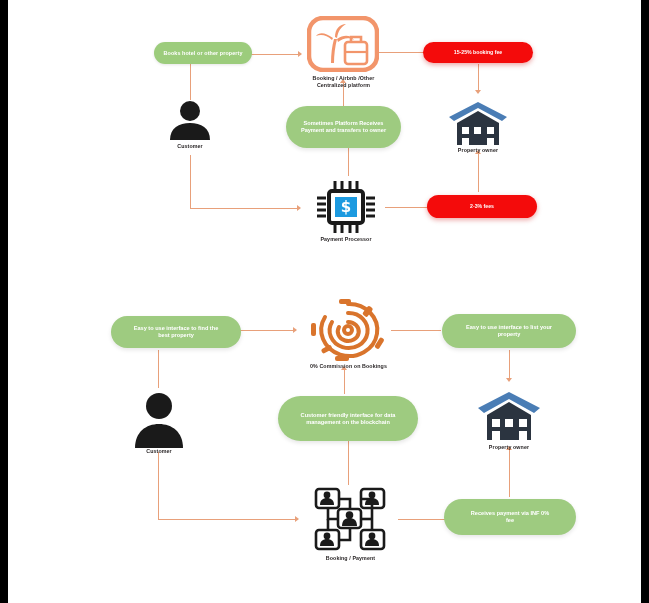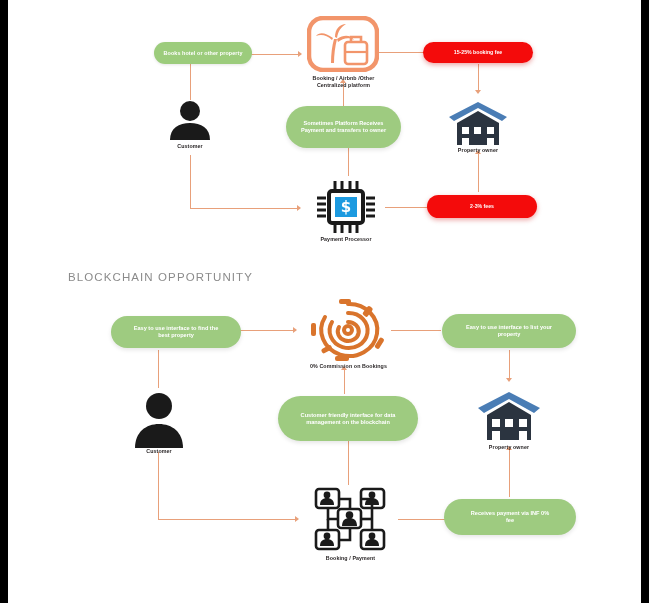--- a/index.html
+++ b/index.html
@@ -233,23 +233,20 @@
       </svg>
     </div>
     <div class="caption" style="left:300px; top:236px; width:76px;">
       <span>Payment Processor</span>
     </div>
 
     <div class="pill pill-red" style="left:419px; top:195px; width:110px; height:23px;">
       <span>2-3%  fees</span>
     </div>
 
-    <div class="section-title" style="left:60px; top:271px;">
-      <span>BLOCKCHAIN OPPORTUNITY</span>
-    </div>
 
     <div class="ln ln-h" style="left:232px; top:330px; width:56px;"></div>
     <div class="arrow arrow-r" style="left:285px; top:327px;"></div>
 
     <div class="ln ln-h" style="left:383px; top:330px; width:50px;"></div>
 
     <div class="ln ln-v" style="left:150px; top:350px; height:38px;"></div>
 
     <div class="ln ln-v" style="left:150px; top:452px; height:67px;"></div>
     <div class="ln ln-h" style="left:150px; top:519px; width:140px;"></div>

